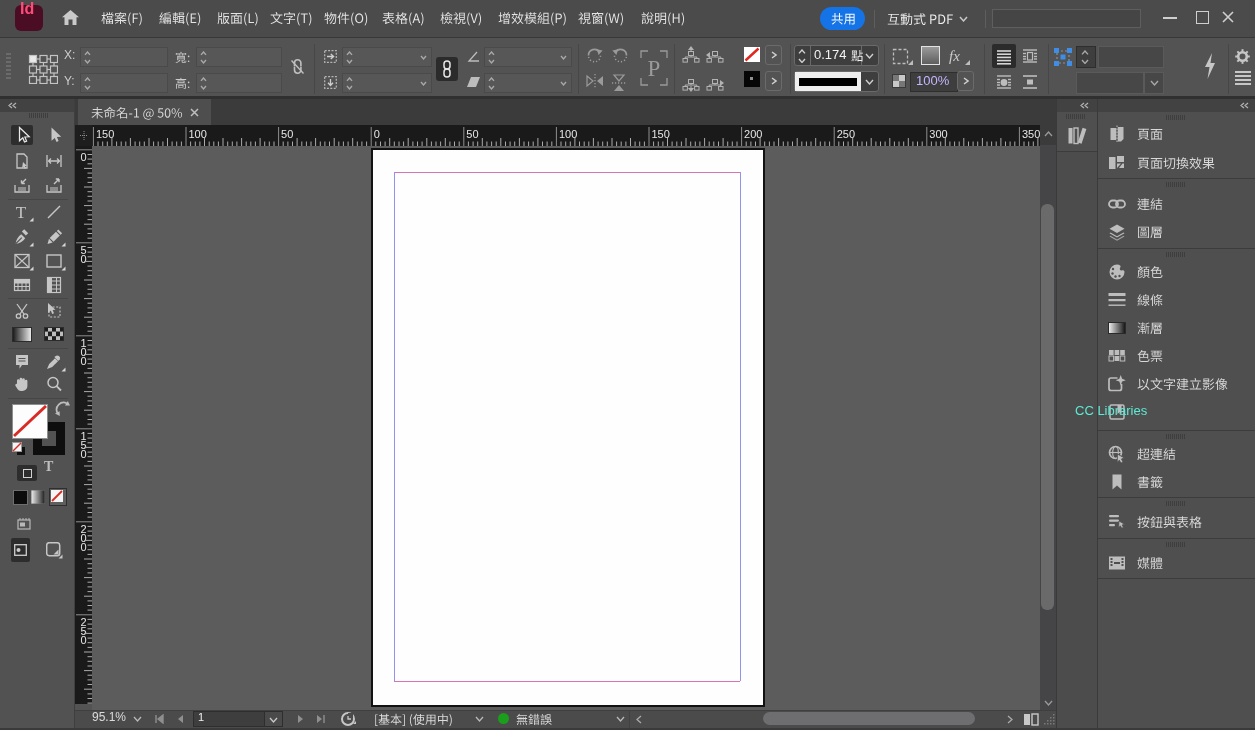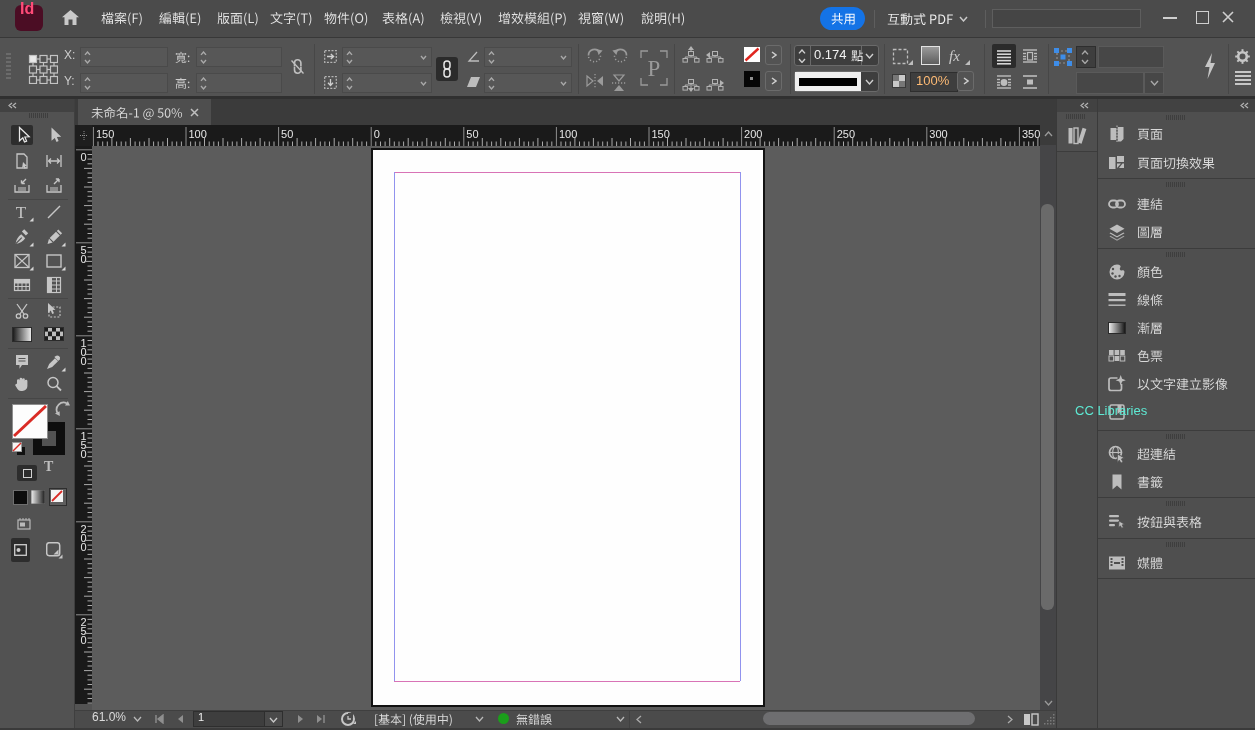--- a/index.html
+++ b/index.html
@@ -297,21 +297,21 @@
 <svg style="position:absolute;left:965px;top:60px;" width="5" height="5" viewBox="0 0 5 5">
     <path d="M0 5 L5 5 L5 0 Z" fill="#BDBDBD"></path>
   </svg>
 <svg style="position:absolute;left:892px;top:74px;" width="14" height="14" viewBox="0 0 14 14">
     <rect x="0" y="0" width="14" height="14" fill="#C9C9C9"></rect>
     <rect x="0" y="0" width="7" height="7" fill="#777777"></rect>
     <rect x="7" y="7" width="7" height="7" fill="#777777"></rect>
     <rect x="0.5" y="0.5" width="13" height="13" fill="none" stroke="#3A3A3A"></rect>
   </svg>
 <div style="position:absolute;left:910px;top:72px;width:48px;height:20px;background:#3E3E3E;border:1px solid #2E2E2E;box-sizing:border-box;"></div>
-<div style="position:absolute;left:916px;top:72.64px;font:400 13px 'Liberation Sans', sans-serif;color:#fdba74;letter-spacing:0px;white-space:pre">100%</div>
+<div style="position:absolute;left:916px;top:72.64px;font:400 13px 'Liberation Sans', sans-serif;color:#c4b5fd;letter-spacing:0px;white-space:pre">100%</div>
 <div style="position:absolute;left:957px;top:71px;width:17px;height:20px;background:transparent;border:1px solid #6B6B6B;border-radius:3px;box-sizing:border-box;"></div>
 <svg style="position:absolute;left:963px;top:77px;" width="6" height="8" viewBox="0 0 6 8">
     <path d="M1 1 L5 4 L1 7" fill="none" stroke="#CFCFCF" stroke-width="1.5"></path>
   </svg>
 <div style="position:absolute;left:984px;top:44px;width:1px;height:50px;background:#474747;"></div>
 <div style="position:absolute;left:992px;top:44px;width:24px;height:24px;background:#2B2B2B;border-radius:2px;"></div>
 <svg style="position:absolute;left:996px;top:49px;" width="16" height="16" viewBox="0 0 16 16">
     <g stroke="#D6D6D6" stroke-width="1.6">
       <line x1="1" y1="2.0" x2="15" y2="2.0"></line>
       <line x1="1" y1="5.2" x2="15" y2="5.2"></line>
@@ -1208,21 +1208,21 @@
       <rect x="13.5" y="7" width="2" height="2"></rect>
       <rect x="13.5" y="10" width="2" height="2"></rect>
       <rect x="6" y="8" width="6" height="2"></rect>
     </g>
   </svg>
 <svg style="position:absolute;left:1137px;top:552.86px;overflow:visible" width="26.0" height="18.8" viewBox="0 0 2000.0 1448">
     <path fill="#D9D9D9" d="M388 429H946V495H388ZM389 885H945V950H389ZM513 583H813V642H513ZM477 320H546V733H784V320H856V796H477ZM632 785H705V1240H632ZM55 872 96 824Q135 855 176.0 891.5Q217 928 256.5 965.5Q296 1003 329.5 1038.0Q363 1073 385 1102L340 1159Q318 1129 285.5 1093.0Q253 1057 214.0 1018.0Q175 979 134.0 941.5Q93 904 55 872ZM55 872Q70 821 85.0 753.5Q100 686 114.0 611.5Q128 537 138.5 462.5Q149 388 155 323L220 327Q213 394 201.5 470.5Q190 547 175.5 623.0Q161 699 146.0 768.0Q131 837 116 890ZM276 462H340V585Q340 656 333.0 739.0Q326 822 300.5 908.0Q275 994 222.5 1077.5Q170 1161 80 1235Q76 1228 67.0 1219.5Q58 1211 48.5 1202.5Q39 1194 31 1189Q117 1120 166.0 1042.0Q215 964 239.0 884.0Q263 804 269.5 727.5Q276 651 276 585ZM35 544Q104 542 198.0 537.0Q292 532 391 526V593Q298 599 206.5 604.5Q115 610 44 614ZM533 982 589 1001Q572 1044 546.0 1086.5Q520 1129 488.5 1164.5Q457 1200 425 1223Q416 1210 401.5 1194.5Q387 1179 375 1170Q406 1151 436.5 1121.0Q467 1091 492.5 1054.5Q518 1018 533 982ZM750 1006 805 983Q832 1014 860.5 1052.0Q889 1090 914.5 1126.0Q940 1162 955 1189L897 1217Q882 1190 857.5 1153.5Q833 1117 804.5 1078.0Q776 1039 750 1006Z M1450.0 754H1951.0V811H1450.0ZM1438.0 1162H1960.0V1220H1438.0ZM1596.0 320H1657.0V437H1596.0ZM1730.0 320H1792.0V437H1730.0ZM1530.0 574V647H1864.0V574ZM1530.0 451V523H1864.0V451ZM1471.0 397H1925.0V701H1471.0ZM1565.0 910V994H1832.0V910ZM1498.0 859H1902.0V1045H1498.0ZM1790.0 1047 1858.0 1067Q1841.0 1101 1822.5 1135.5Q1804.0 1170 1789.0 1194L1739.0 1176Q1752.0 1149 1766.5 1111.5Q1781.0 1074 1790.0 1047ZM1548.0 1067 1606.0 1050Q1619.0 1079 1632.0 1113.0Q1645.0 1147 1652.0 1171L1591.0 1192Q1585.0 1167 1572.5 1131.5Q1560.0 1096 1548.0 1067ZM1606.0 424H1657.0V678H1606.0ZM1733.0 424H1784.0V678H1733.0ZM1131.0 755H1362.0V808H1131.0ZM1324.0 755H1388.0V1163Q1388.0 1187 1382.0 1201.0Q1376.0 1215 1359.0 1223Q1343.0 1231 1316.0 1232.5Q1289.0 1234 1246.0 1234Q1244.0 1222 1238.0 1205.0Q1232.0 1188 1225.0 1176Q1255.0 1177 1278.5 1177.0Q1302.0 1177 1309.0 1176Q1324.0 1176 1324.0 1162ZM1094.0 355H1391.0V659H1327.0V412H1155.0V659H1094.0ZM1053.0 633H1434.0V778H1374.0V689H1110.0V778H1053.0ZM1217.0 477H1368.0V525H1262.0V655H1217.0ZM1102.0 755H1165.0V943Q1165.0 988 1160.0 1041.5Q1155.0 1095 1140.5 1148.0Q1126.0 1201 1096.0 1243Q1091.0 1237 1081.5 1229.0Q1072.0 1221 1061.5 1214.0Q1051.0 1207 1043.0 1203Q1070.0 1165 1082.5 1119.5Q1095.0 1074 1098.5 1028.0Q1102.0 982 1102.0 942ZM1161.0 1059Q1198.0 1043 1248.5 1017.5Q1299.0 992 1353.0 964L1366.0 1005Q1320.0 1033 1275.0 1061.0Q1230.0 1089 1189.0 1113ZM1172.0 881 1206.0 845Q1237.0 865 1267.5 887.5Q1298.0 910 1316.0 928L1278.0 969Q1262.0 951 1231.0 925.5Q1200.0 900 1172.0 881Z"></path>
   </svg>
 <div style="position:absolute;left:75px;top:710px;width:981px;height:18px;background:#4B4B4B;"></div>
 <div style="position:absolute;left:75px;top:710px;width:981px;height:1px;background:#3F3F3F;"></div>
-<div style="position:absolute;left:92px;top:710.36px;font:400 12px 'Liberation Sans', sans-serif;color:#DBDBDB;letter-spacing:0px;white-space:pre">61.0%</div>
+<div style="position:absolute;left:92px;top:710.36px;font:400 12px 'Liberation Sans', sans-serif;color:#DBDBDB;letter-spacing:0px;white-space:pre">95.1%</div>
 <svg style="position:absolute;left:133px;top:716px;" width="9" height="5.8500000000000005" viewBox="0 0 9 5.8500000000000005">
     <path d="M1 1 L4.5 4.95 L8 1" fill="none" stroke="#B9B9B9" stroke-width="1.3"></path>
   </svg>
 <svg style="position:absolute;left:154px;top:714px;" width="10" height="10" viewBox="0 0 10 10">
     <path d="M2 1 V9 M9 1 L4 5 L9 9 Z" stroke="#8F8F8F" fill="#8F8F8F" stroke-width="1.4"></path>
   </svg>
 <svg style="position:absolute;left:176px;top:714px;" width="8" height="10" viewBox="0 0 8 10">
     <path d="M7 1 L2 5 L7 9 Z" fill="#8F8F8F"></path>
   </svg>
 <div style="position:absolute;left:193px;top:711px;width:90px;height:16px;background:#3E3E3E;border:1px solid #2E2E2E;box-sizing:border-box;"></div>

